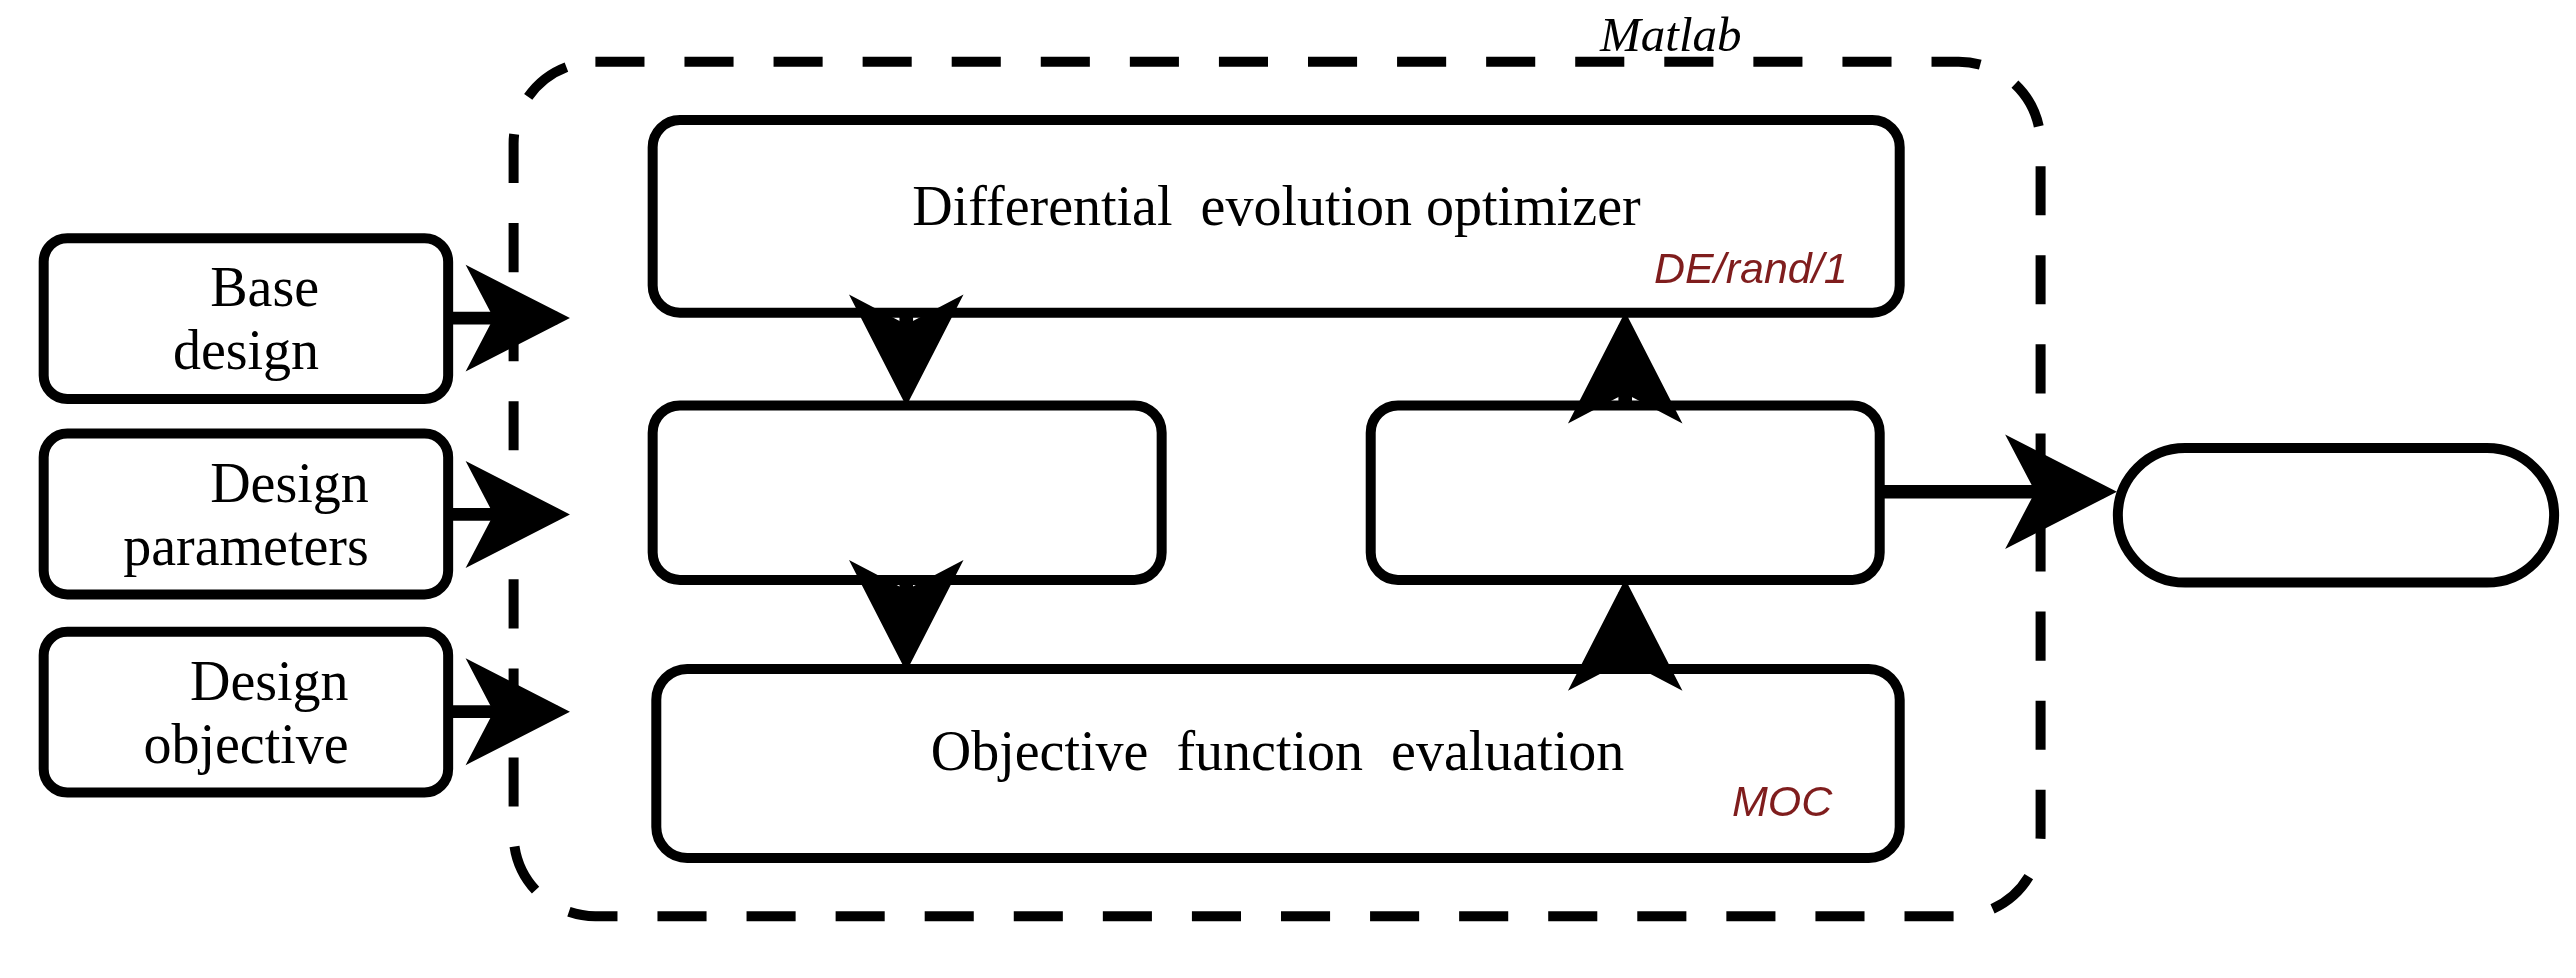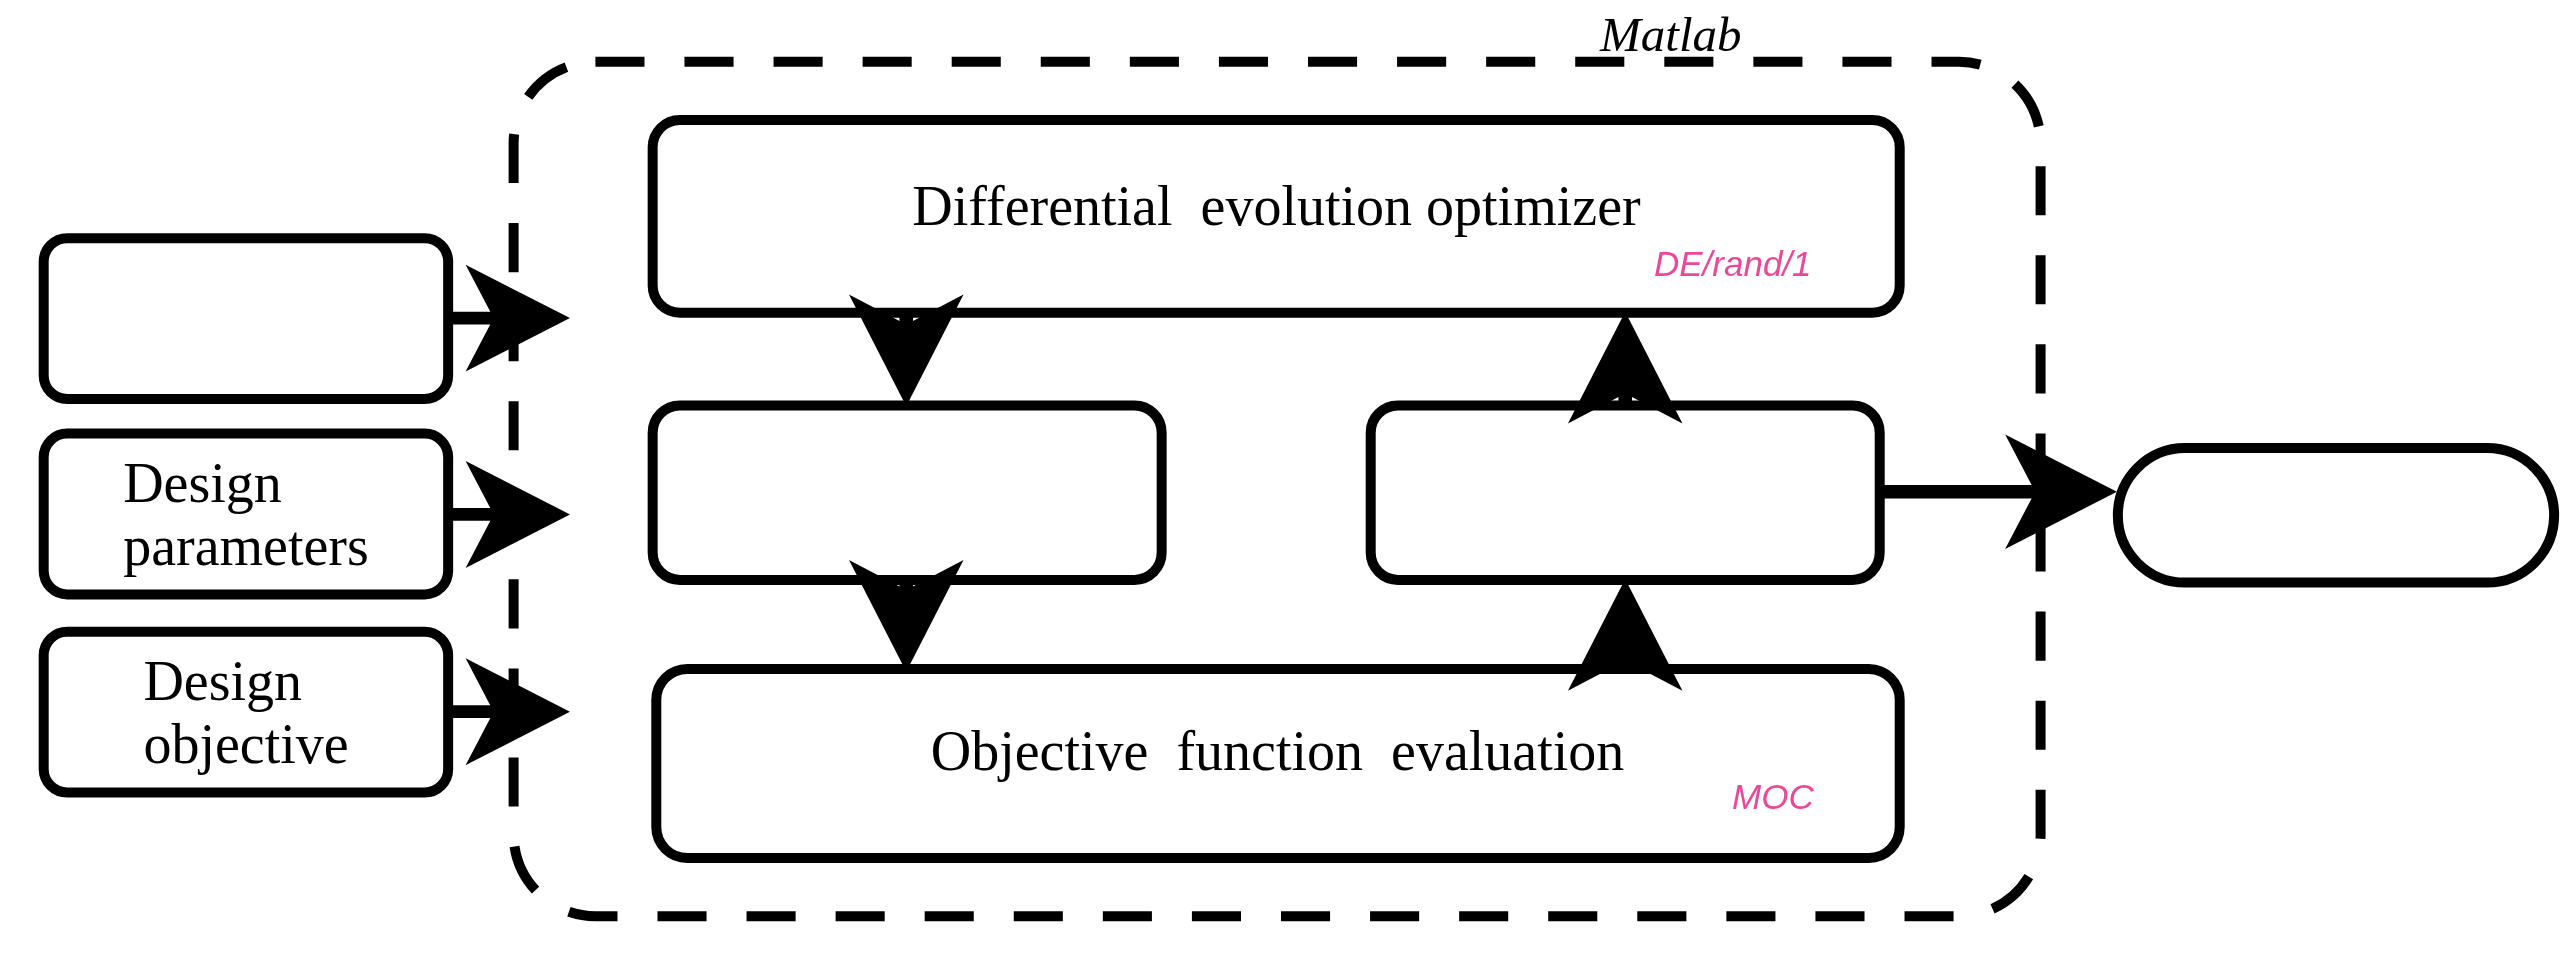--- a/index.html
+++ b/index.html
@@ -21,35 +21,35 @@
     top: 0; left: 0;
     width: 2576px;
     height: 978px;
   }
   .node-label {
     position: absolute;
     display: flex;
     flex-direction: column;
     align-items: center;
     justify-content: center;
-    text-align: left;
+    text-align: right;
     color: #000000;
     font-family: "Liberation Serif", "DejaVu Serif", serif;
     line-height: 1.12;
     pointer-events: none;
     white-space: pre;
   }
   .lbl-xl { font-size: 56px; }
   .lbl-lg { font-size: 55px; }
   .corner-tag {
     position: absolute;
     font-family: "Liberation Sans", "DejaVu Sans", sans-serif;
     font-style: italic;
-    font-size: 35px;
-    color: #ec4899;
+    font-size: 43px;
+    color: #7f1d1d;
     white-space: pre;
   }
   .free-label {
     position: absolute;
     font-family: "Liberation Serif", "DejaVu Serif", serif;
     font-style: italic;
     white-space: pre;
   }
   #matlab-label {
     font-size: 49px;
@@ -99,20 +99,22 @@
     <line x1="1788" y1="736" x2="1788" y2="652" stroke="#000000" stroke-width="15" marker-end="url(#arrowFilled)"></line>
 
     <line x1="1788" y1="446" x2="1788" y2="358" stroke="#000000" stroke-width="15" marker-end="url(#arrowFilled)"></line>
 
     <line x1="2068" y1="541" x2="2314" y2="541" stroke="#000000" stroke-width="15" marker-end="url(#arrowFilled)"></line>
   </svg>
 
   <div class="free-label" id="matlab-label" style="left:1600px; top:5.5px;">Matlab</div>
 
 
+  <div class="node-label lbl-xl" style="left:44px; top:238px; width:404px; height:161px;">Base
+design</div>
 
   <div class="node-label lbl-xl" style="left:44px; top:434px; width:404px; height:161px;">Design
 parameters</div>
 
   <div class="node-label lbl-xl" style="left:44px; top:632px; width:404px; height:161px;">Design
 objective</div>
 
   <div class="node-label lbl-xl" style="left:653px; top:120px; width:1247px; height:173px;">Differential  evolution optimizer</div>
   <div class="corner-tag" style="left:1654px; top:244px;">DE/rand/1</div>
 

